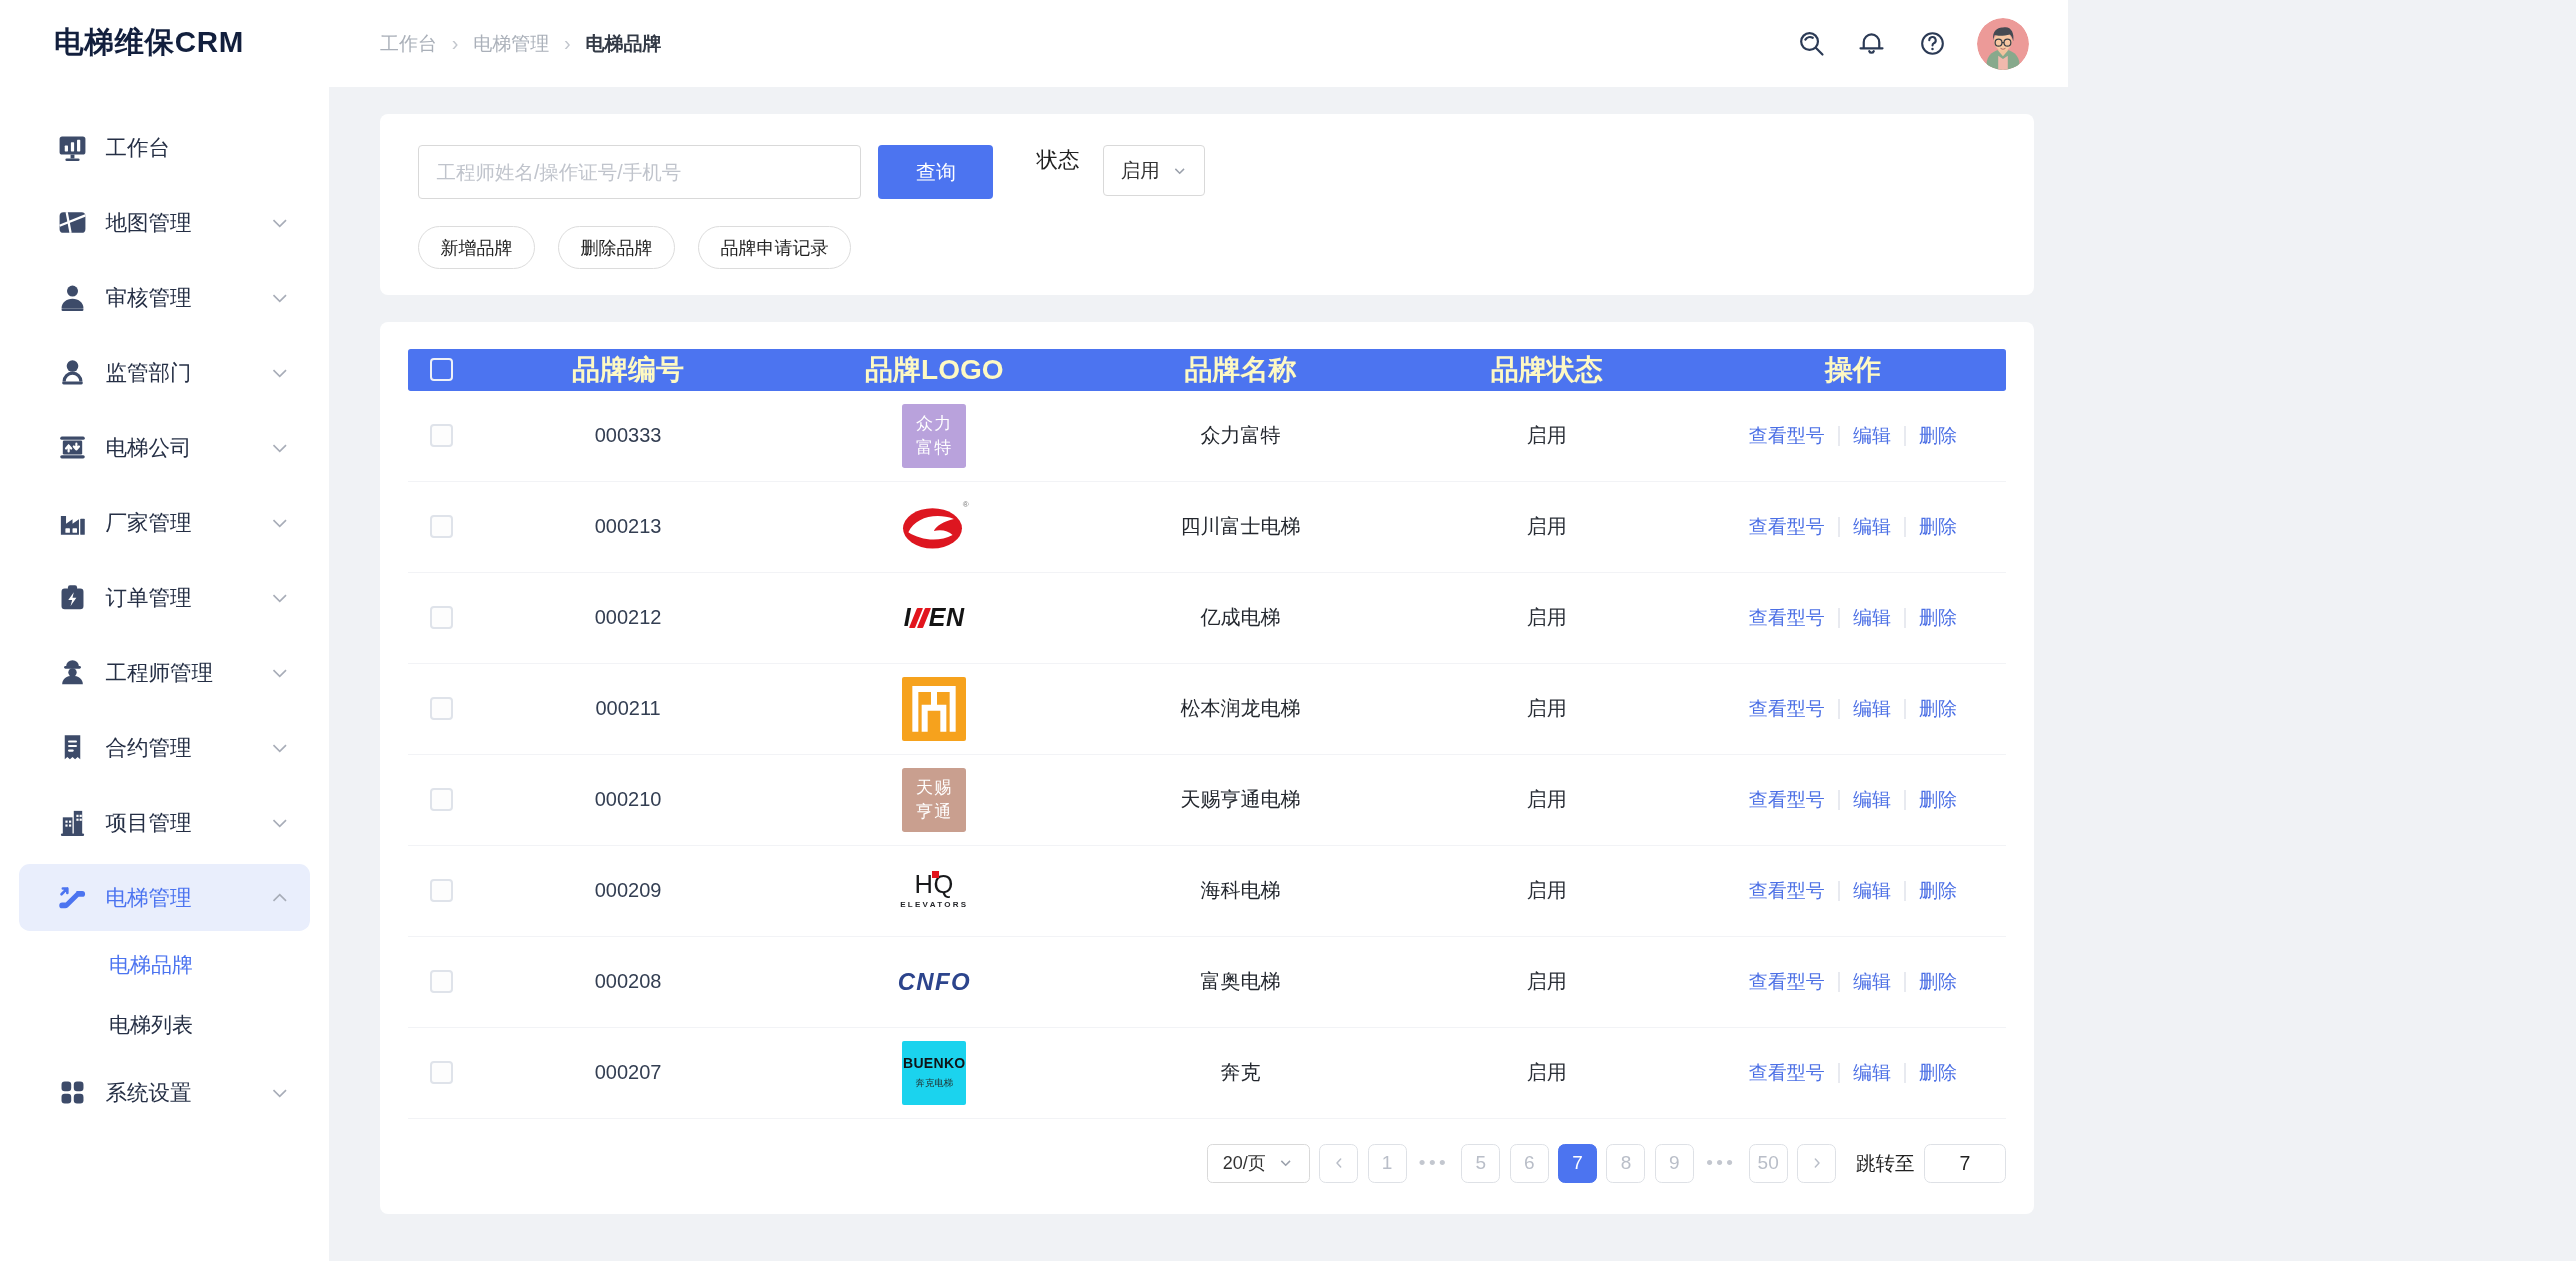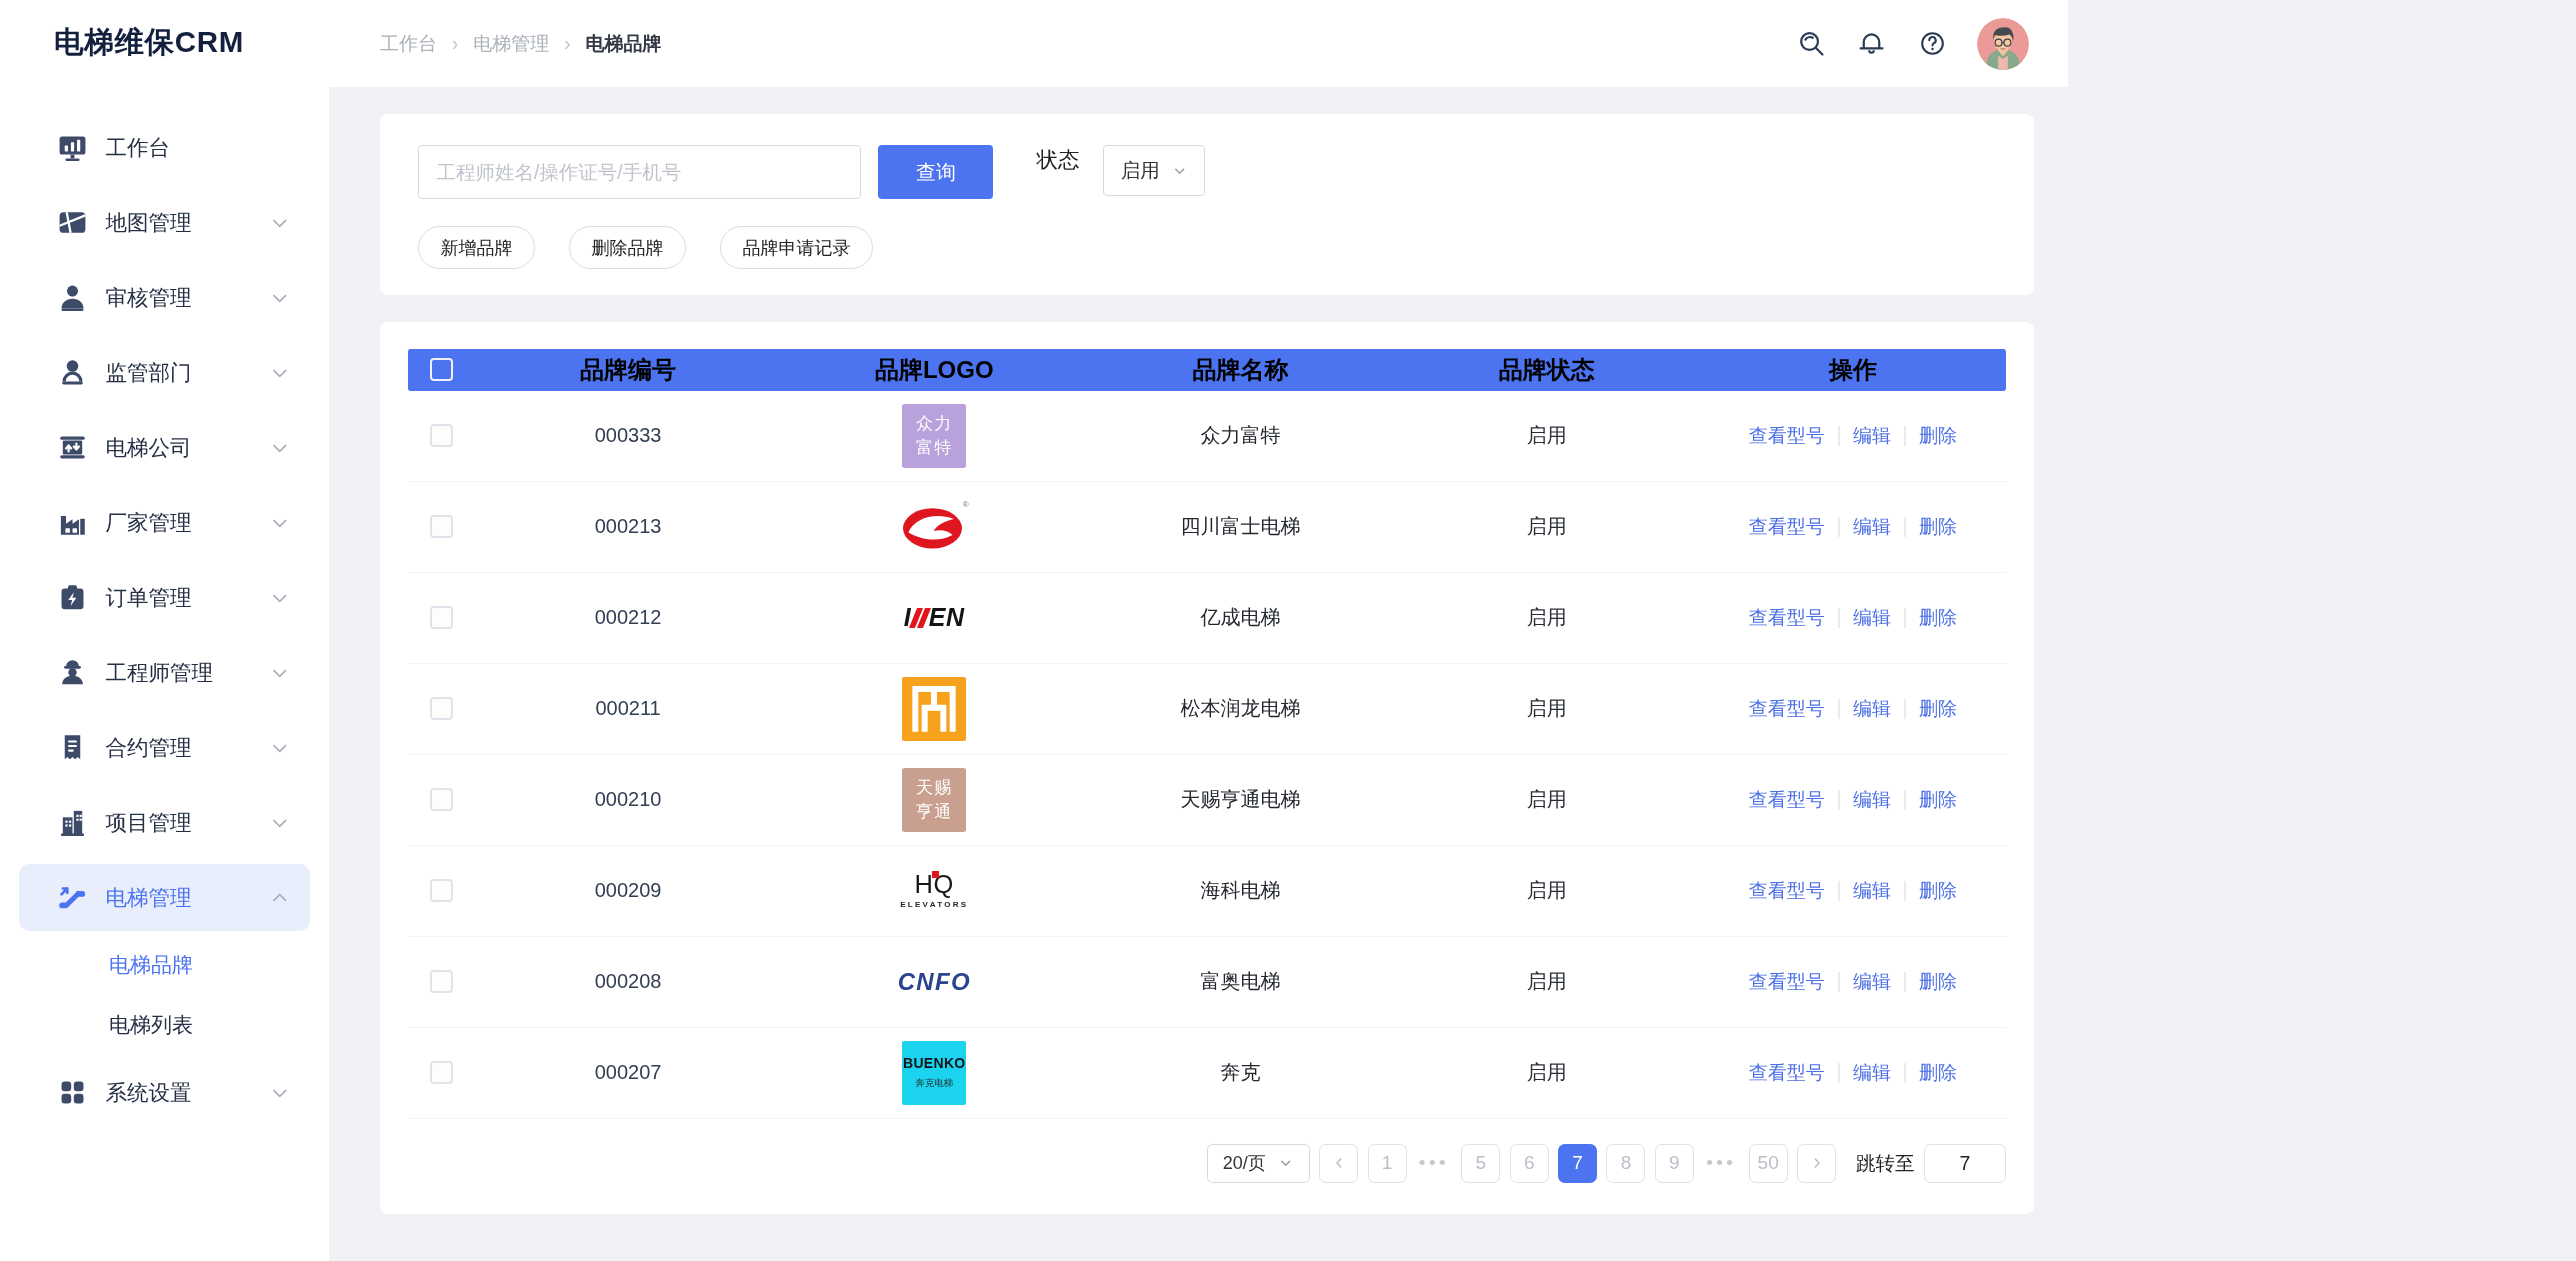--- a/index.html
+++ b/index.html
@@ -54,28 +54,28 @@
                   font-family:inherit; }
   .search-input::placeholder { color:#c0c4cc; }
   .btn-primary { width:115px; height:54px; margin-left:17.4px; background:var(--primary); color:#fff;
                  border:none; border-radius:4px; font-size:20px; cursor:pointer; font-family:inherit; }
   .status-label { margin-left:43px; font-size:21.5px; color:#222; }
   .select { margin-left:24px; min-width:102px; height:51px; border:1.3px solid #d9d9d9; border-radius:4px;
             display:flex; align-items:center; justify-content:center; gap:10.7px; font-size:19.5px;
             color:#333; padding:0 14.8px; background:#fff; cursor:pointer; }
   .select .chev { display:flex; color:#9aa0ab; }
   .select .chev svg { width:17.4px; height:17.4px; }
-  .pill-row { margin-top:27px; display:flex; gap:34px; }
+  .pill-row { margin-top:27px; display:flex; gap:23px; }
   .pill { height:43px; padding:0 21.5px; border:1.3px solid #dcdcdc; border-radius:27px; background:#fff;
           font-size:18px; color:#222; cursor:pointer; font-family:inherit; }
 
   
   .table-card { margin-top:27px; padding:27px 28px 6.7px; }
   .thead { display:grid; grid-template-columns:67px repeat(5,1fr); background:var(--primary);
-           height:42px; align-items:center; color:#000000; font-size:24px; font-weight:600;
+           height:42px; align-items:center; color:#fef9c3; font-size:28px; font-weight:600;
            text-align:center; border-radius:2.7px; }
   .tr { display:grid; grid-template-columns:67px repeat(5,1fr); height:91px; align-items:center;
         text-align:center; border-bottom:1.3px solid #f2f3f6; font-size:20px; }
   .td { display:flex; align-items:center; justify-content:center; }
   .checkbox { width:23px; height:23px; border:2px solid #dfe3ea; border-radius:4px; background:#fdfdfd;
               display:inline-block; cursor:pointer; }
   .head-check { border-color:#eef1f8; background:transparent; }
   .td-id { color:#333e52; }
   .td-name { color:#23272e; }
   .td-status { color:#2a2f37; }

